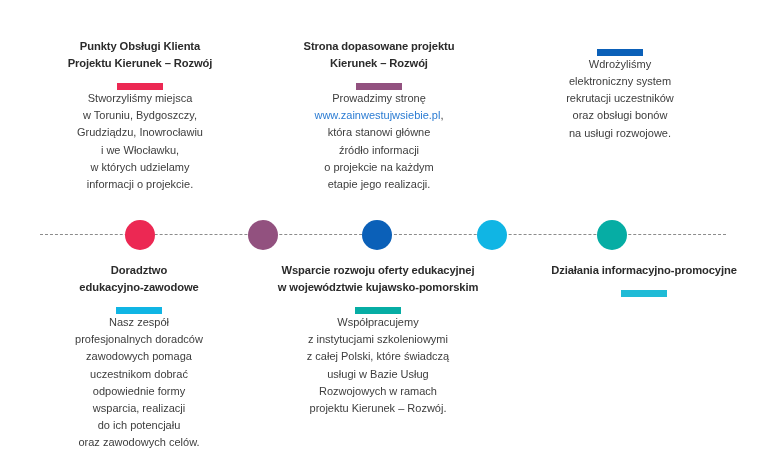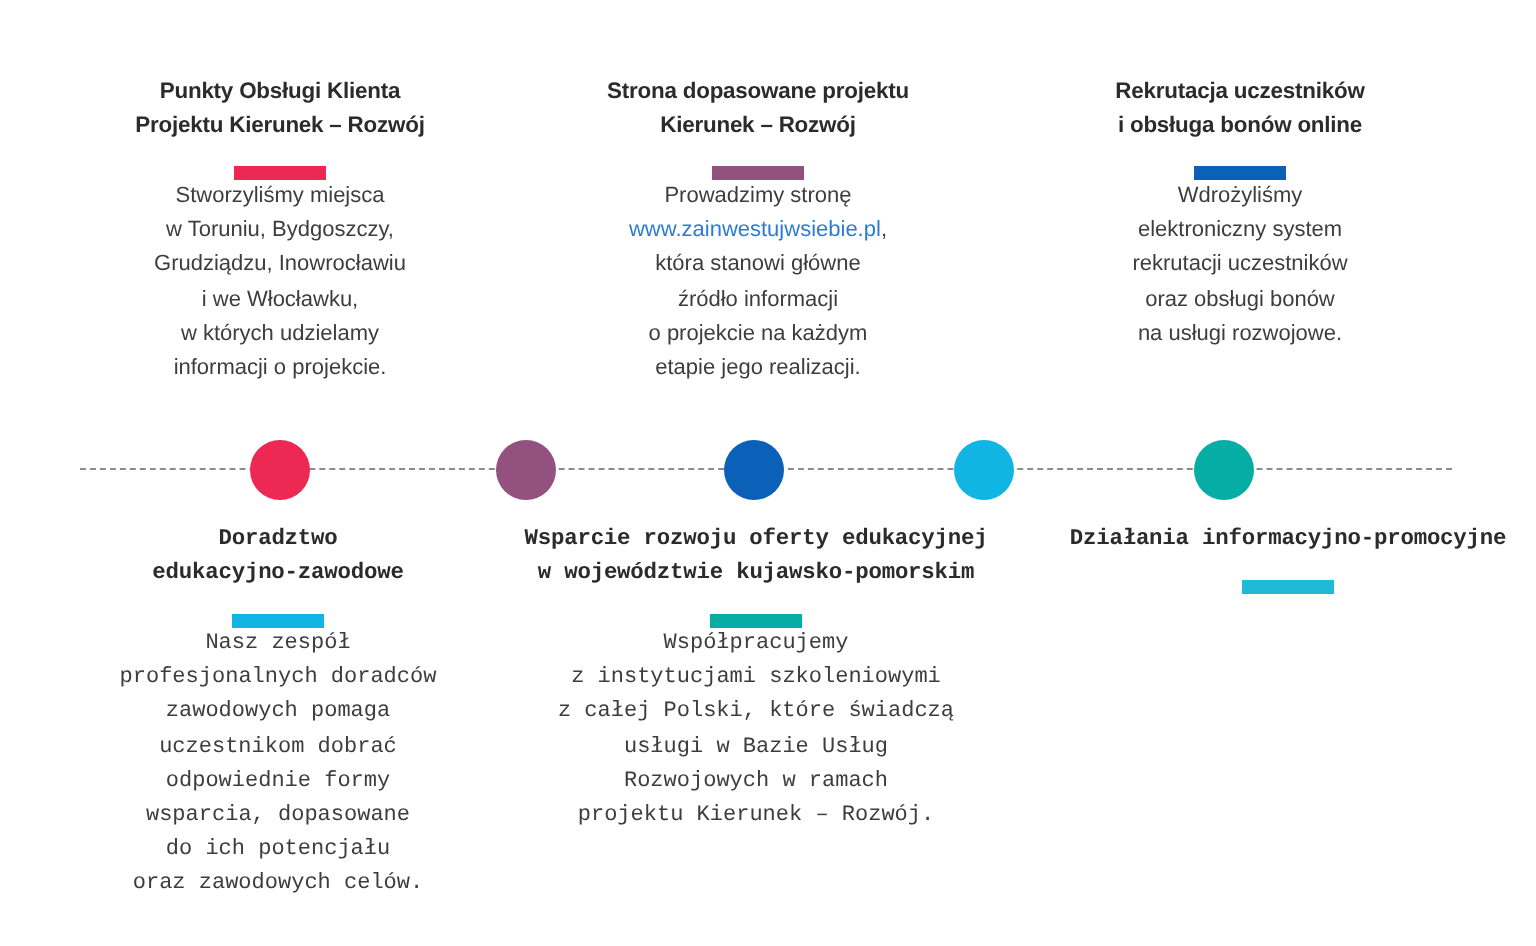--- a/index.html
+++ b/index.html
@@ -69,21 +69,21 @@
   }
 
   .card-body .weblink {
     color: #2b7cd3;
     text-decoration: none;
   }
 
   
   .card.top { top: 38px; }
   
-  .card.bottom { top: 262px; font-family: Liberation Mono, monospace; }
+  .card.bottom { top: 262px; }
 
   .col-a { left: 40px;  width: 200px; }
   .col-b { left: 268px; width: 222px; }
   .col-c { left: 512px; width: 216px; }
 
   .col-d { left: 38px;  width: 202px; }
   .col-e { left: 258px; width: 240px; }
   .col-f { left: 518px; width: 252px; }
 </style>
 </head>
@@ -117,40 +117,38 @@
     <div class="accent-bar" id="bar-t1" style="background: rgb(146, 81, 127);"></div>
     <div class="card-body"><span>Prowadzimy stronę
 </span><a class="weblink" href="#">www.zainwestujwsiebie.pl</a><span>,
 która stanowi główne
 źródło informacji
 o projekcie na każdym
 etapie jego realizacji.</span></div>
   </div>
 
   <div class="card top col-c">
-    <div class="card-heading">Rekrutacja uczestników
-i obsługa bonów online</div>
     <div class="accent-bar" id="bar-t2" style="background: rgb(11, 96, 184);"></div>
     <div class="card-body">Wdrożyliśmy
 elektroniczny system
 rekrutacji uczestników
 oraz obsługi bonów
 na usługi rozwojowe.</div>
   </div>
 
   <div class="card bottom col-d">
     <div class="card-heading">Doradztwo
 edukacyjno-zawodowe</div>
     <div class="accent-bar" id="bar-b0" style="background: rgb(16, 181, 228);"></div>
     <div class="card-body">Nasz zespół
 profesjonalnych doradców
 zawodowych pomaga
 uczestnikom dobrać
 odpowiednie formy
-wsparcia, dopasowane
+wsparcia, realizacji
 do ich potencjału
 oraz zawodowych celów.</div>
   </div>
 
   <div class="card bottom col-e">
     <div class="card-heading">Wsparcie rozwoju oferty edukacyjnej
 w województwie kujawsko-pomorskim</div>
     <div class="accent-bar" id="bar-b1" style="background: rgb(6, 173, 164);"></div>
     <div class="card-body">Współpracujemy
 z instytucjami szkoleniowymi

